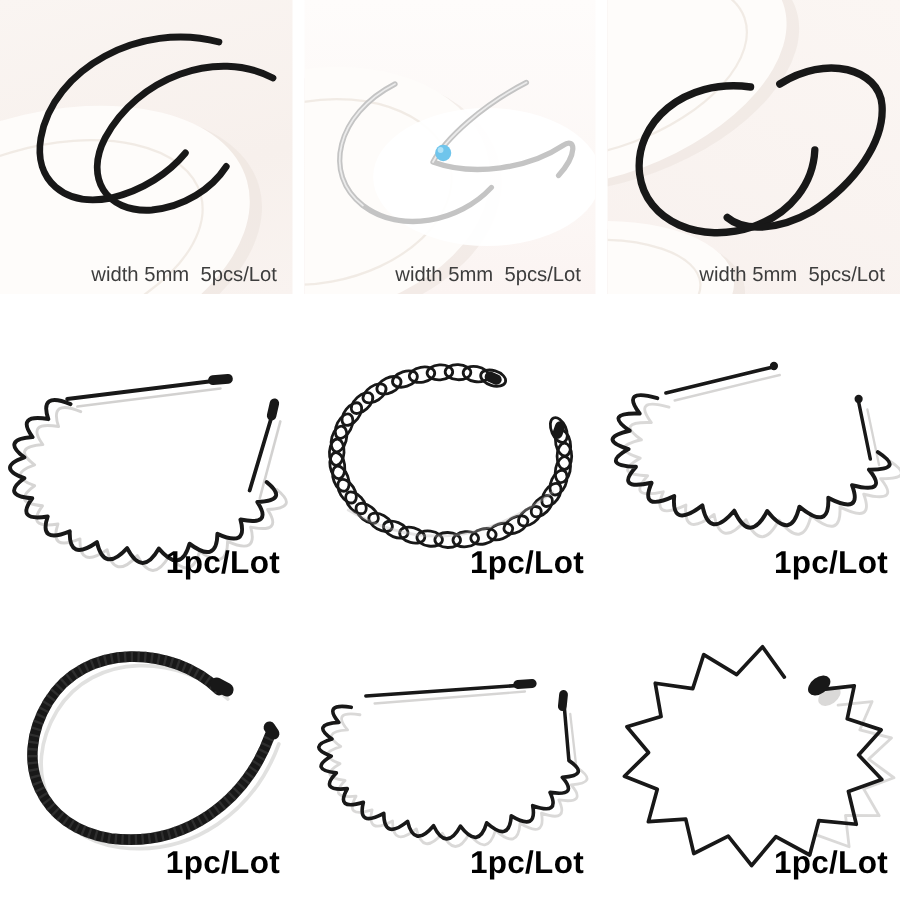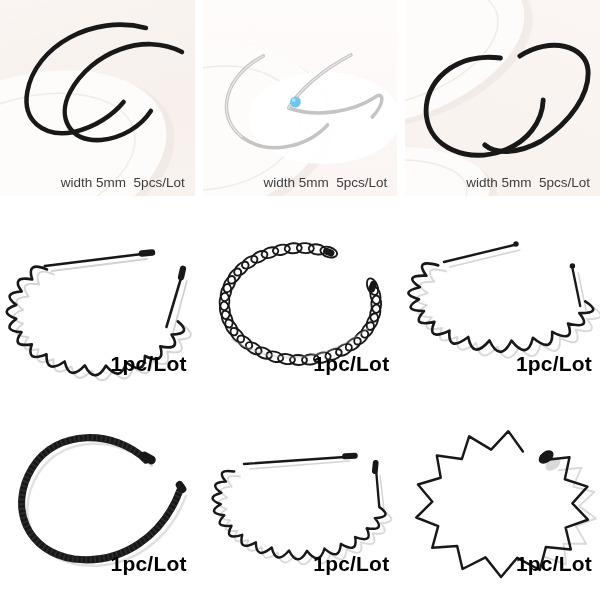--- a/index.html
+++ b/index.html
@@ -7,21 +7,21 @@
   .page { width:600px; height:600px; display:flex; flex-direction:column; background:#fff; }
   .row { display:grid; grid-template-columns:repeat(3,1fr); column-gap:8px; height:200px; }
   .cell { position:relative; height:200px; overflow:hidden; background:#fff; }
   .row-photos .cell { height:196px; }
   .photo-1 { background:linear-gradient(165deg,#faf5f2 0%,#f7f0ec 60%,#f9f3f0 100%); }
   .photo-2 { background:linear-gradient(180deg,#fefcfb 0%,#fcf7f5 70%,#fbf4f2 100%); }
   .photo-3 { background:linear-gradient(200deg,#fbf6f3 0%,#f8f1ee 100%); }
   svg.art { position:absolute; left:0; top:0; width:100%; height:100%; display:block; }
   .lbl { position:absolute; white-space:pre; line-height:1; }
   .lbl-small { right:10px; bottom:7px; font-size:13.5px; color:#3d3d3d; font-weight:400; }
-  .lbl-big { right:8px; bottom:26px; font-size:21px; color:#000; font-weight:700; letter-spacing:.2px; }
+  .lbl-big { right:8px; bottom:14px; font-size:21px; color:#000; font-weight:700; letter-spacing:.2px; }
 </style>
 </head>
 <body>
 
 <div class="page">
 
   <div class="row row-photos">
     <figure class="cell photo-1">
       <svg class="art" viewBox="0 0 200 196" preserveAspectRatio="none">
           <ellipse cx="32" cy="168" rx="150" ry="85" fill="#e8e0da" opacity="0.45" transform="rotate(-16 25 162)"></ellipse>

